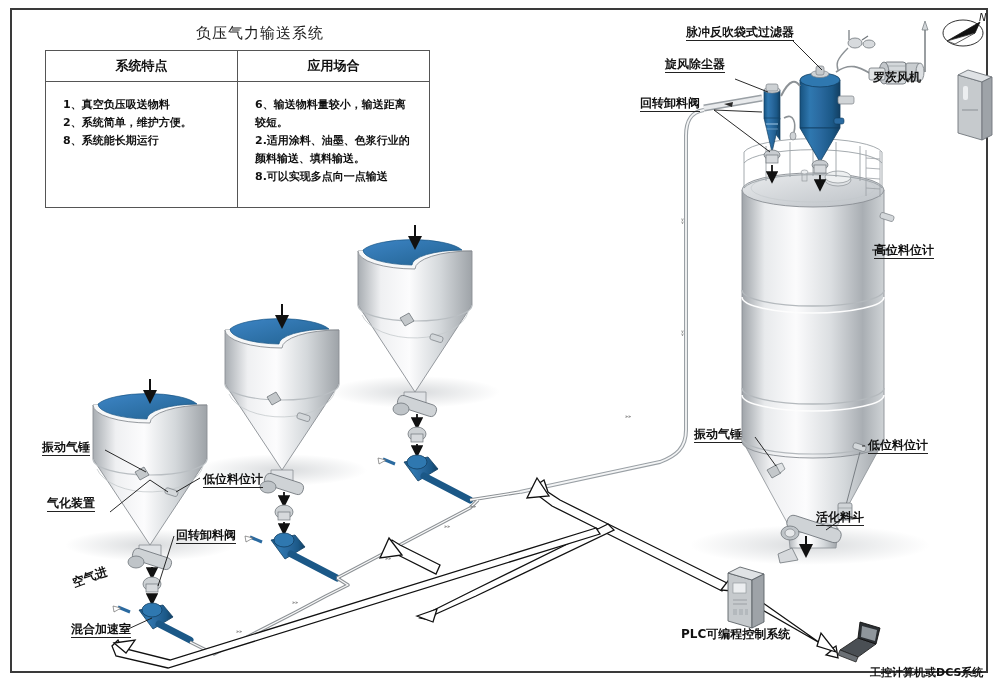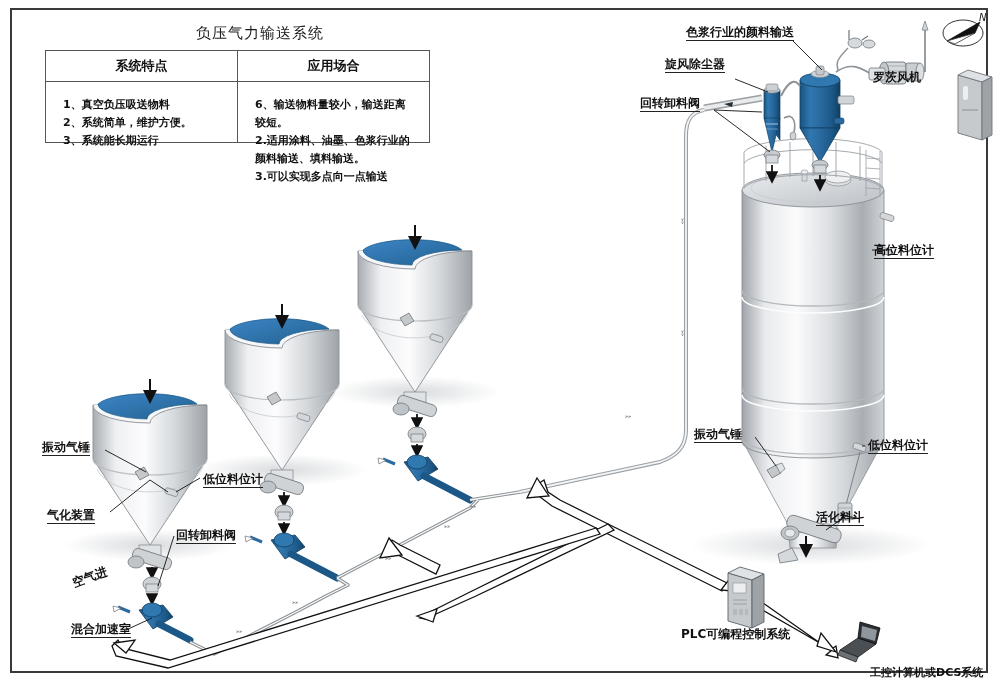--- a/index.html
+++ b/index.html
@@ -8,21 +8,21 @@
        font-family:"DejaVu Sans","Liberation Sans",sans-serif;}
   #stage{position:relative;width:1000px;height:687px;background:#fff;}
   #frame{position:absolute;left:10px;top:8px;width:978px;height:665px;
          border:2px solid #3a3a3a;box-sizing:border-box;background:#fff;}
 
   
   .title{position:absolute;left:140px;top:24px;width:240px;text-align:center;
          font-size:15px;font-weight:normal;color:#1a1a1a;letter-spacing:1px;}
 
   
-  .spec-table{position:absolute;left:45px;top:50px;width:385px;height:93px;
+  .spec-table{position:absolute;left:45px;top:50px;width:385px;height:158px;
               border:1px solid #555;box-sizing:border-box;display:flex;background:#fff;}
   .spec-col{flex:1;display:flex;flex-direction:column;box-sizing:border-box;}
   .spec-col.left{border-right:1px solid #555;}
   .spec-head{height:30px;line-height:30px;text-align:center;font-size:13px;
              font-weight:bold;border-bottom:1px solid #555;color:#111;}
   .spec-body{padding:6px 9px 0 9px;}
   .spec-body li{list-style:none;font-size:11px;line-height:18px;color:#111;
                 font-weight:bold;white-space:nowrap;}
   .spec-col.right .spec-body li{white-space:normal;}
   ul{margin:8px;padding:0;}
@@ -47,31 +47,31 @@
 
   <div class="title">负压气力输送系统</div>
 
   <div class="spec-table">
     <div class="spec-col left">
       <div class="spec-head">系统特点</div>
       <div class="spec-body">
         <ul>
           <li>1、真空负压吸送物料</li>
           <li>2、系统简单，维护方便。</li>
-          <li>3、系统能长期运行</li>
+          <li>8、系统能长期运行</li>
         </ul>
       </div>
     </div>
     <div class="spec-col right">
       <div class="spec-head">应用场合</div>
       <div class="spec-body">
         <ul>
           <li>6、输送物料量较小，输送距离较短。</li>
           <li>2.适用涂料、油墨、色浆行业的颜料输送、填料输送。</li>
-          <li>3.可以实现多点向一点输送</li>
+          <li>8.可以实现多点向一点输送</li>
         </ul>
       </div>
     </div>
   </div>
 
   <svg id="art" viewBox="0 0 1000 687">
     <defs>
       <linearGradient id="metalV" x1="0" y1="0" x2="1" y2="0">
         <stop offset="0" stop-color="#9fa4a9"></stop>
         <stop offset="0.16" stop-color="#e8eaec"></stop>
@@ -404,32 +404,32 @@
       <path d="M840,650 L858,657 L856,662 L838,655 Z" fill="#6b7075" stroke="#222" stroke-width="0.8"></path>
     </g>
 
     <g>
       <ellipse cx="963" cy="33" rx="20" ry="13" fill="none" stroke="#333" stroke-width="1"></ellipse>
       <path d="M947,41 L980,22 L975,33 Z" fill="#111" stroke="#111" stroke-width="0.8"></path>
       <path d="M947,41 L975,33 L955,44 Z" fill="#fff" stroke="#333" stroke-width="0.8"></path>
     </g>
   </svg>
 
-  <div class="lbl" style="left:686px;top:25px;">色浆行业的颜料输送</div>
+  <div class="lbl" style="left:686px;top:25px;">脉冲反吹袋式过滤器</div>
   <div class="lbl" style="left:665px;top:57px;">旋风除尘器</div>
   <div class="lbl" style="left:640px;top:96px;">回转卸料阀</div>
   <div class="lbl nounder" style="left:873px;top:70px;">罗茨风机</div>
 
   <div class="lbl" style="left:874px;top:243px;">高位料位计</div>
   <div class="lbl" style="left:868px;top:438px;">低位料位计</div>
   <div class="lbl" style="left:694px;top:427px;">振动气锤</div>
   <div class="lbl" style="left:816px;top:510px;">活化料斗</div>
 
   <div class="lbl" style="left:42px;top:440px;">振动气锤</div>
-  <div class="lbl" style="left:47px;top:508px;">气化装置</div>
+  <div class="lbl" style="left:47px;top:496px;">气化装置</div>
   <div class="lbl" style="left:203px;top:472px;">低位料位计</div>
   <div class="lbl" style="left:176px;top:528px;">回转卸料阀</div>
   <div class="lbl nounder" style="left:72px;top:570px;transform:rotate(-20deg);">空气进</div>
   <div class="lbl" style="left:64px;top:622px;margin-left:7px;">混合加速室</div>
 
   <div class="lbl nounder" style="left:681px;top:627px;">PLC可编程控制系统</div>
   <div class="lbl nounder" style="left:870px;top:666px;font-size:11px;text-align:right;">工控计算机或DCS系统</div>
   <div class="compass-n">N</div>
 
   <svg style="position:absolute;left:0;top:0;width:1000px;height:687px;pointer-events:none;">

